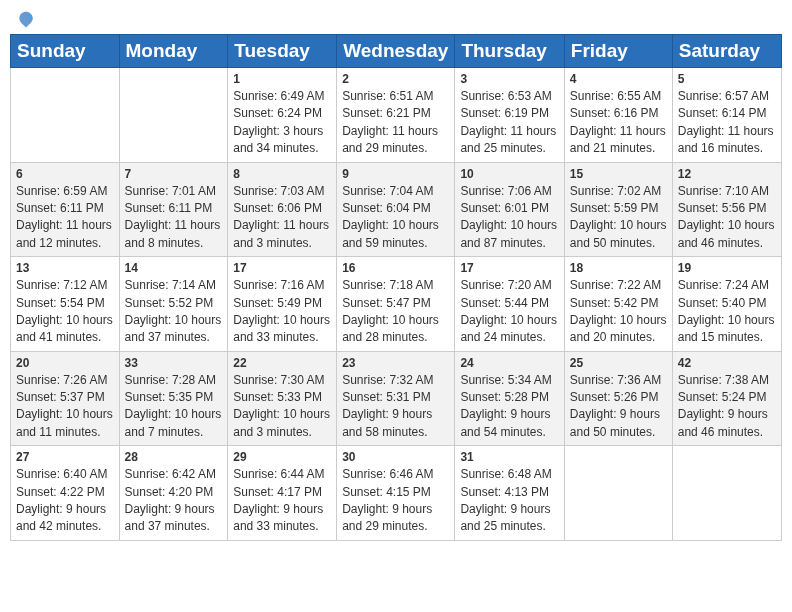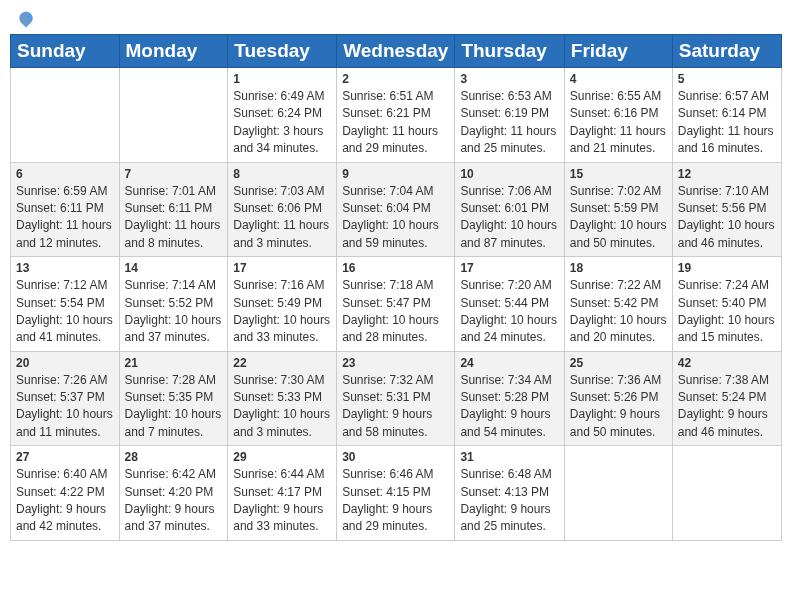--- a/index.html
+++ b/index.html
@@ -295,21 +295,21 @@
       <tr class="row-even">
         <td>
         <span class="day-num">20</span>
         <div class="day-info">
           <span>Sunrise: 7:26 AM</span><br>
           <span>Sunset: 5:37 PM</span><br>
           <span>Daylight: 10 hours and 11 minutes.</span>
         </div>
         </td>
         <td>
-        <span class="day-num">21</span>
+        <span class="day-num">33</span>
         <div class="day-info">
           <span>Sunrise: 7:28 AM</span><br>
           <span>Sunset: 5:35 PM</span><br>
           <span>Daylight: 10 hours and 7 minutes.</span>
         </div>
         </td>
         <td>
         <span class="day-num">22</span>
         <div class="day-info">
           <span>Sunrise: 7:30 AM</span><br>
@@ -321,21 +321,21 @@
         <span class="day-num">23</span>
         <div class="day-info">
           <span>Sunrise: 7:32 AM</span><br>
           <span>Sunset: 5:31 PM</span><br>
           <span>Daylight: 9 hours and 58 minutes.</span>
         </div>
         </td>
         <td>
         <span class="day-num">24</span>
         <div class="day-info">
-          <span>Sunrise: 7:34 AM</span><br>
+          <span>Sunrise: 5:34 AM</span><br>
           <span>Sunset: 5:28 PM</span><br>
           <span>Daylight: 9 hours and 54 minutes.</span>
         </div>
         </td>
         <td>
         <span class="day-num">25</span>
         <div class="day-info">
           <span>Sunrise: 7:36 AM</span><br>
           <span>Sunset: 5:26 PM</span><br>
           <span>Daylight: 9 hours and 50 minutes.</span>

